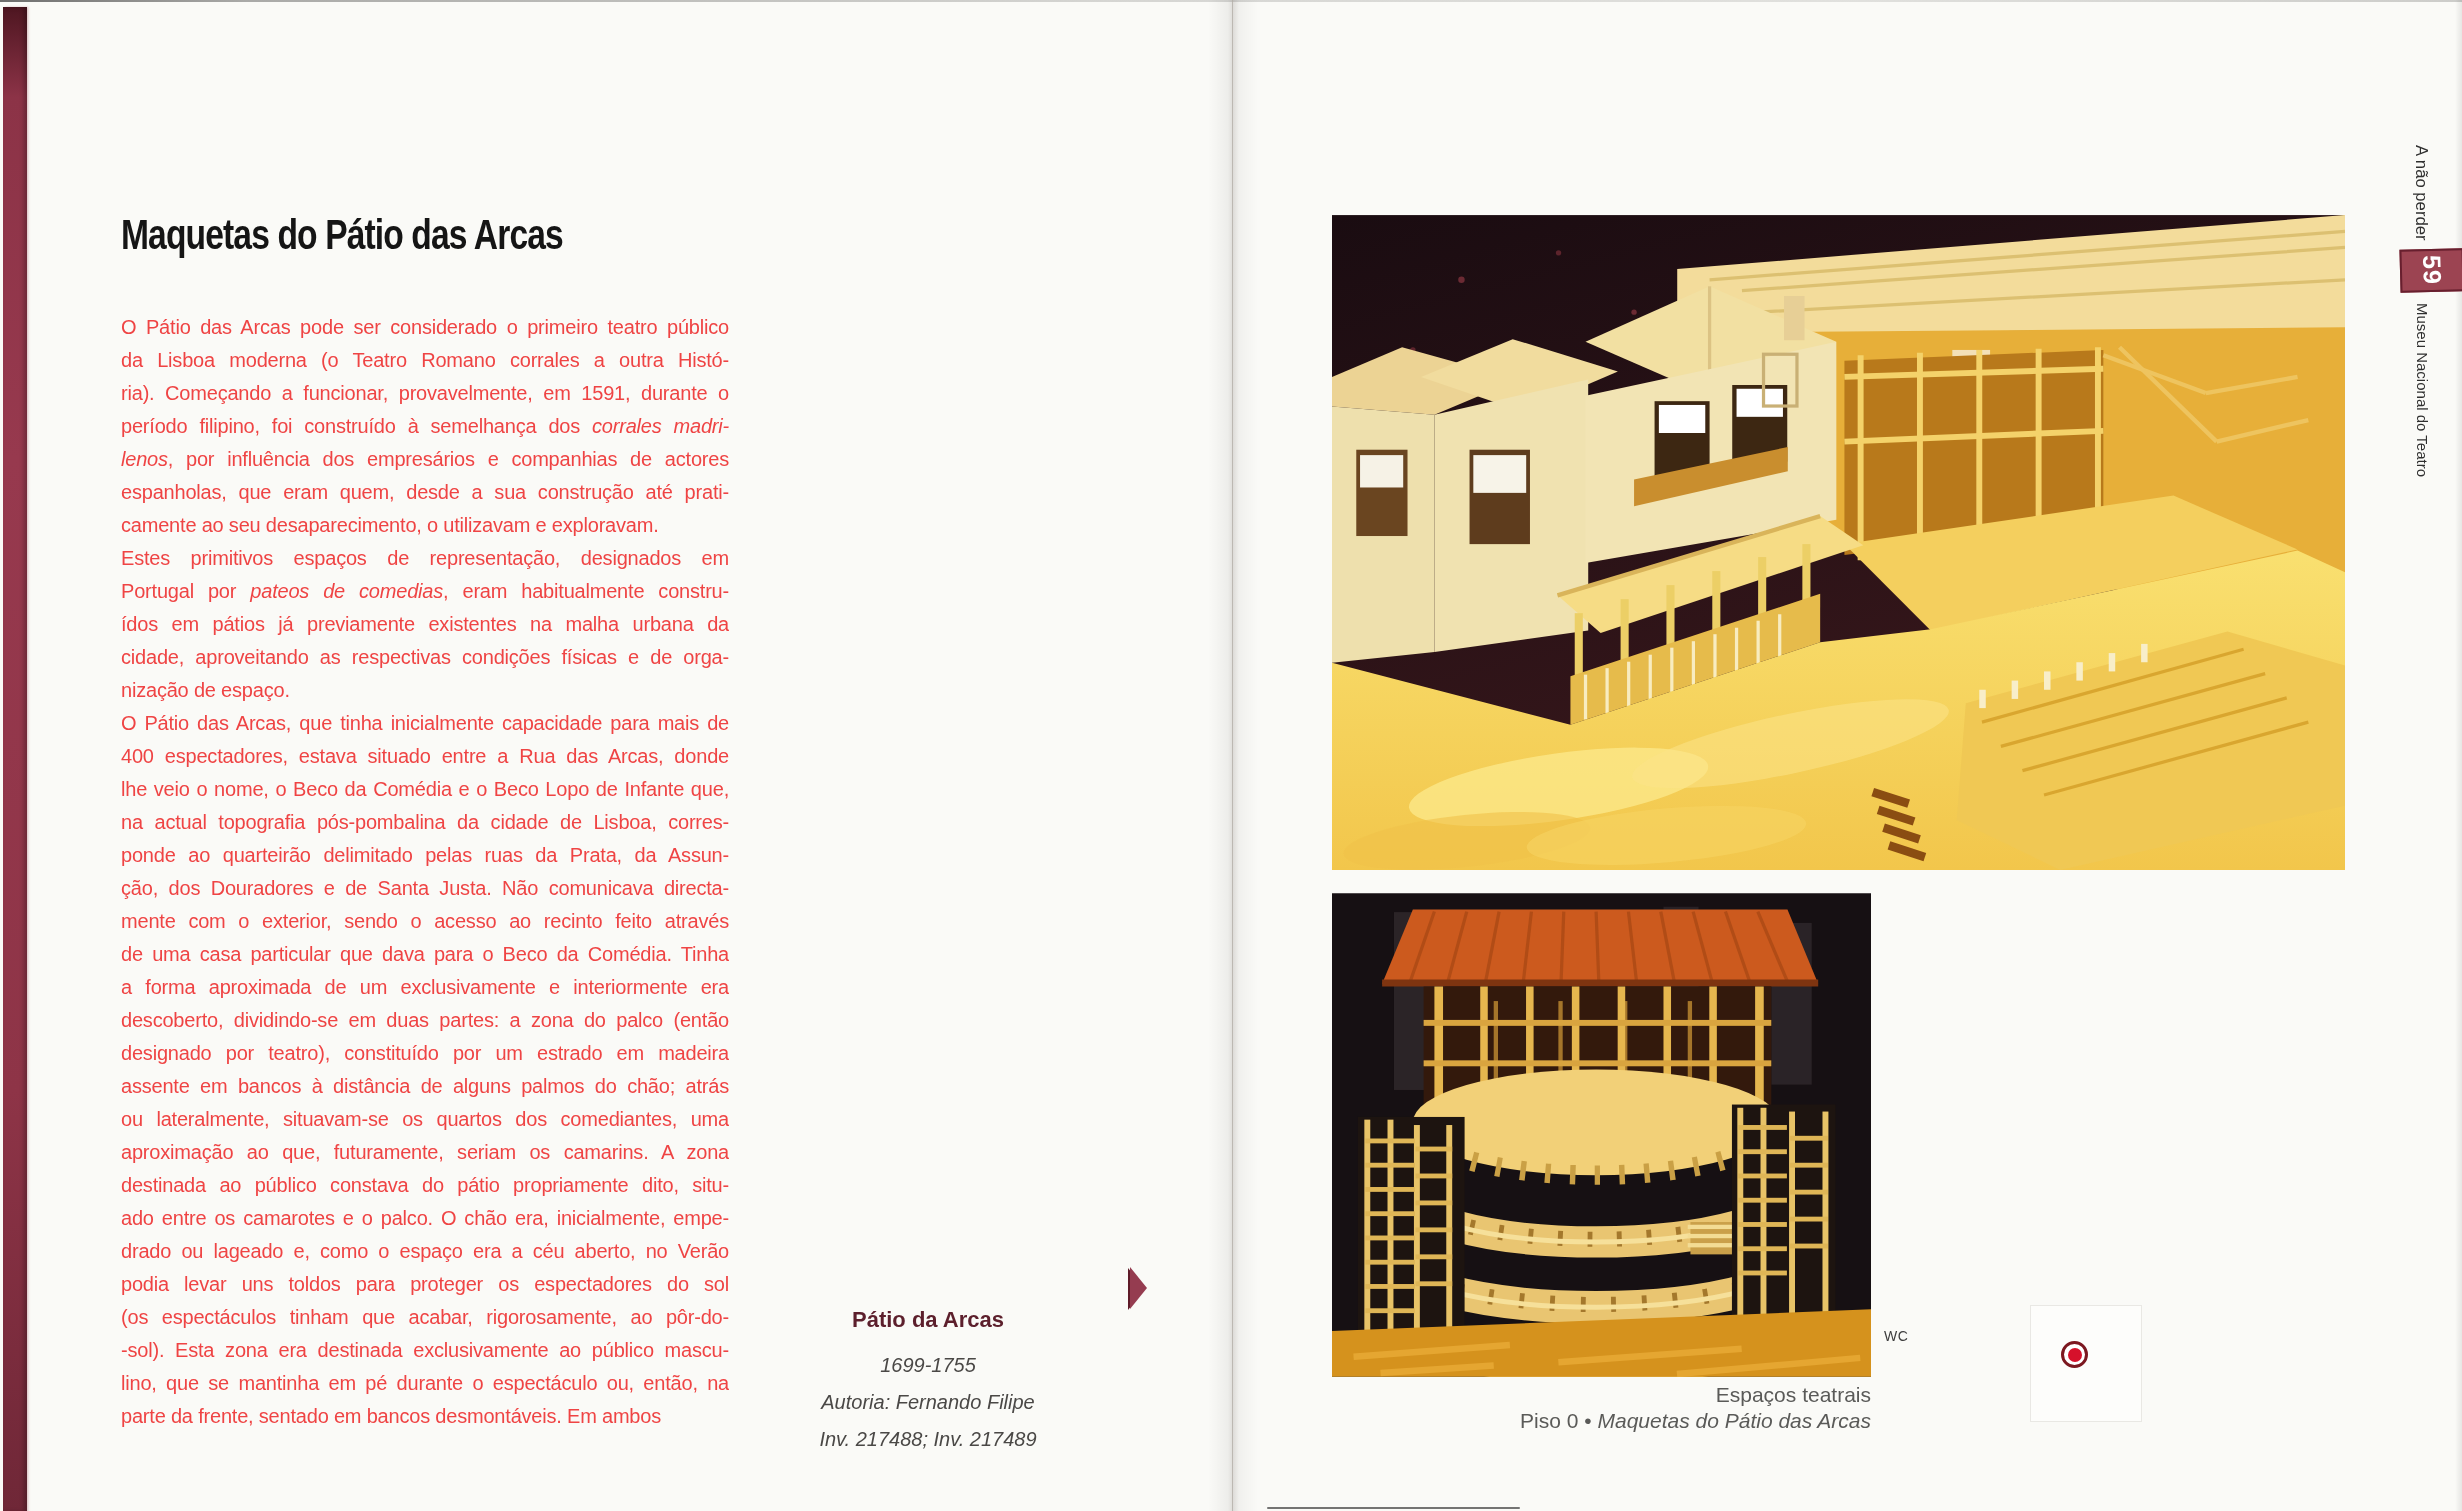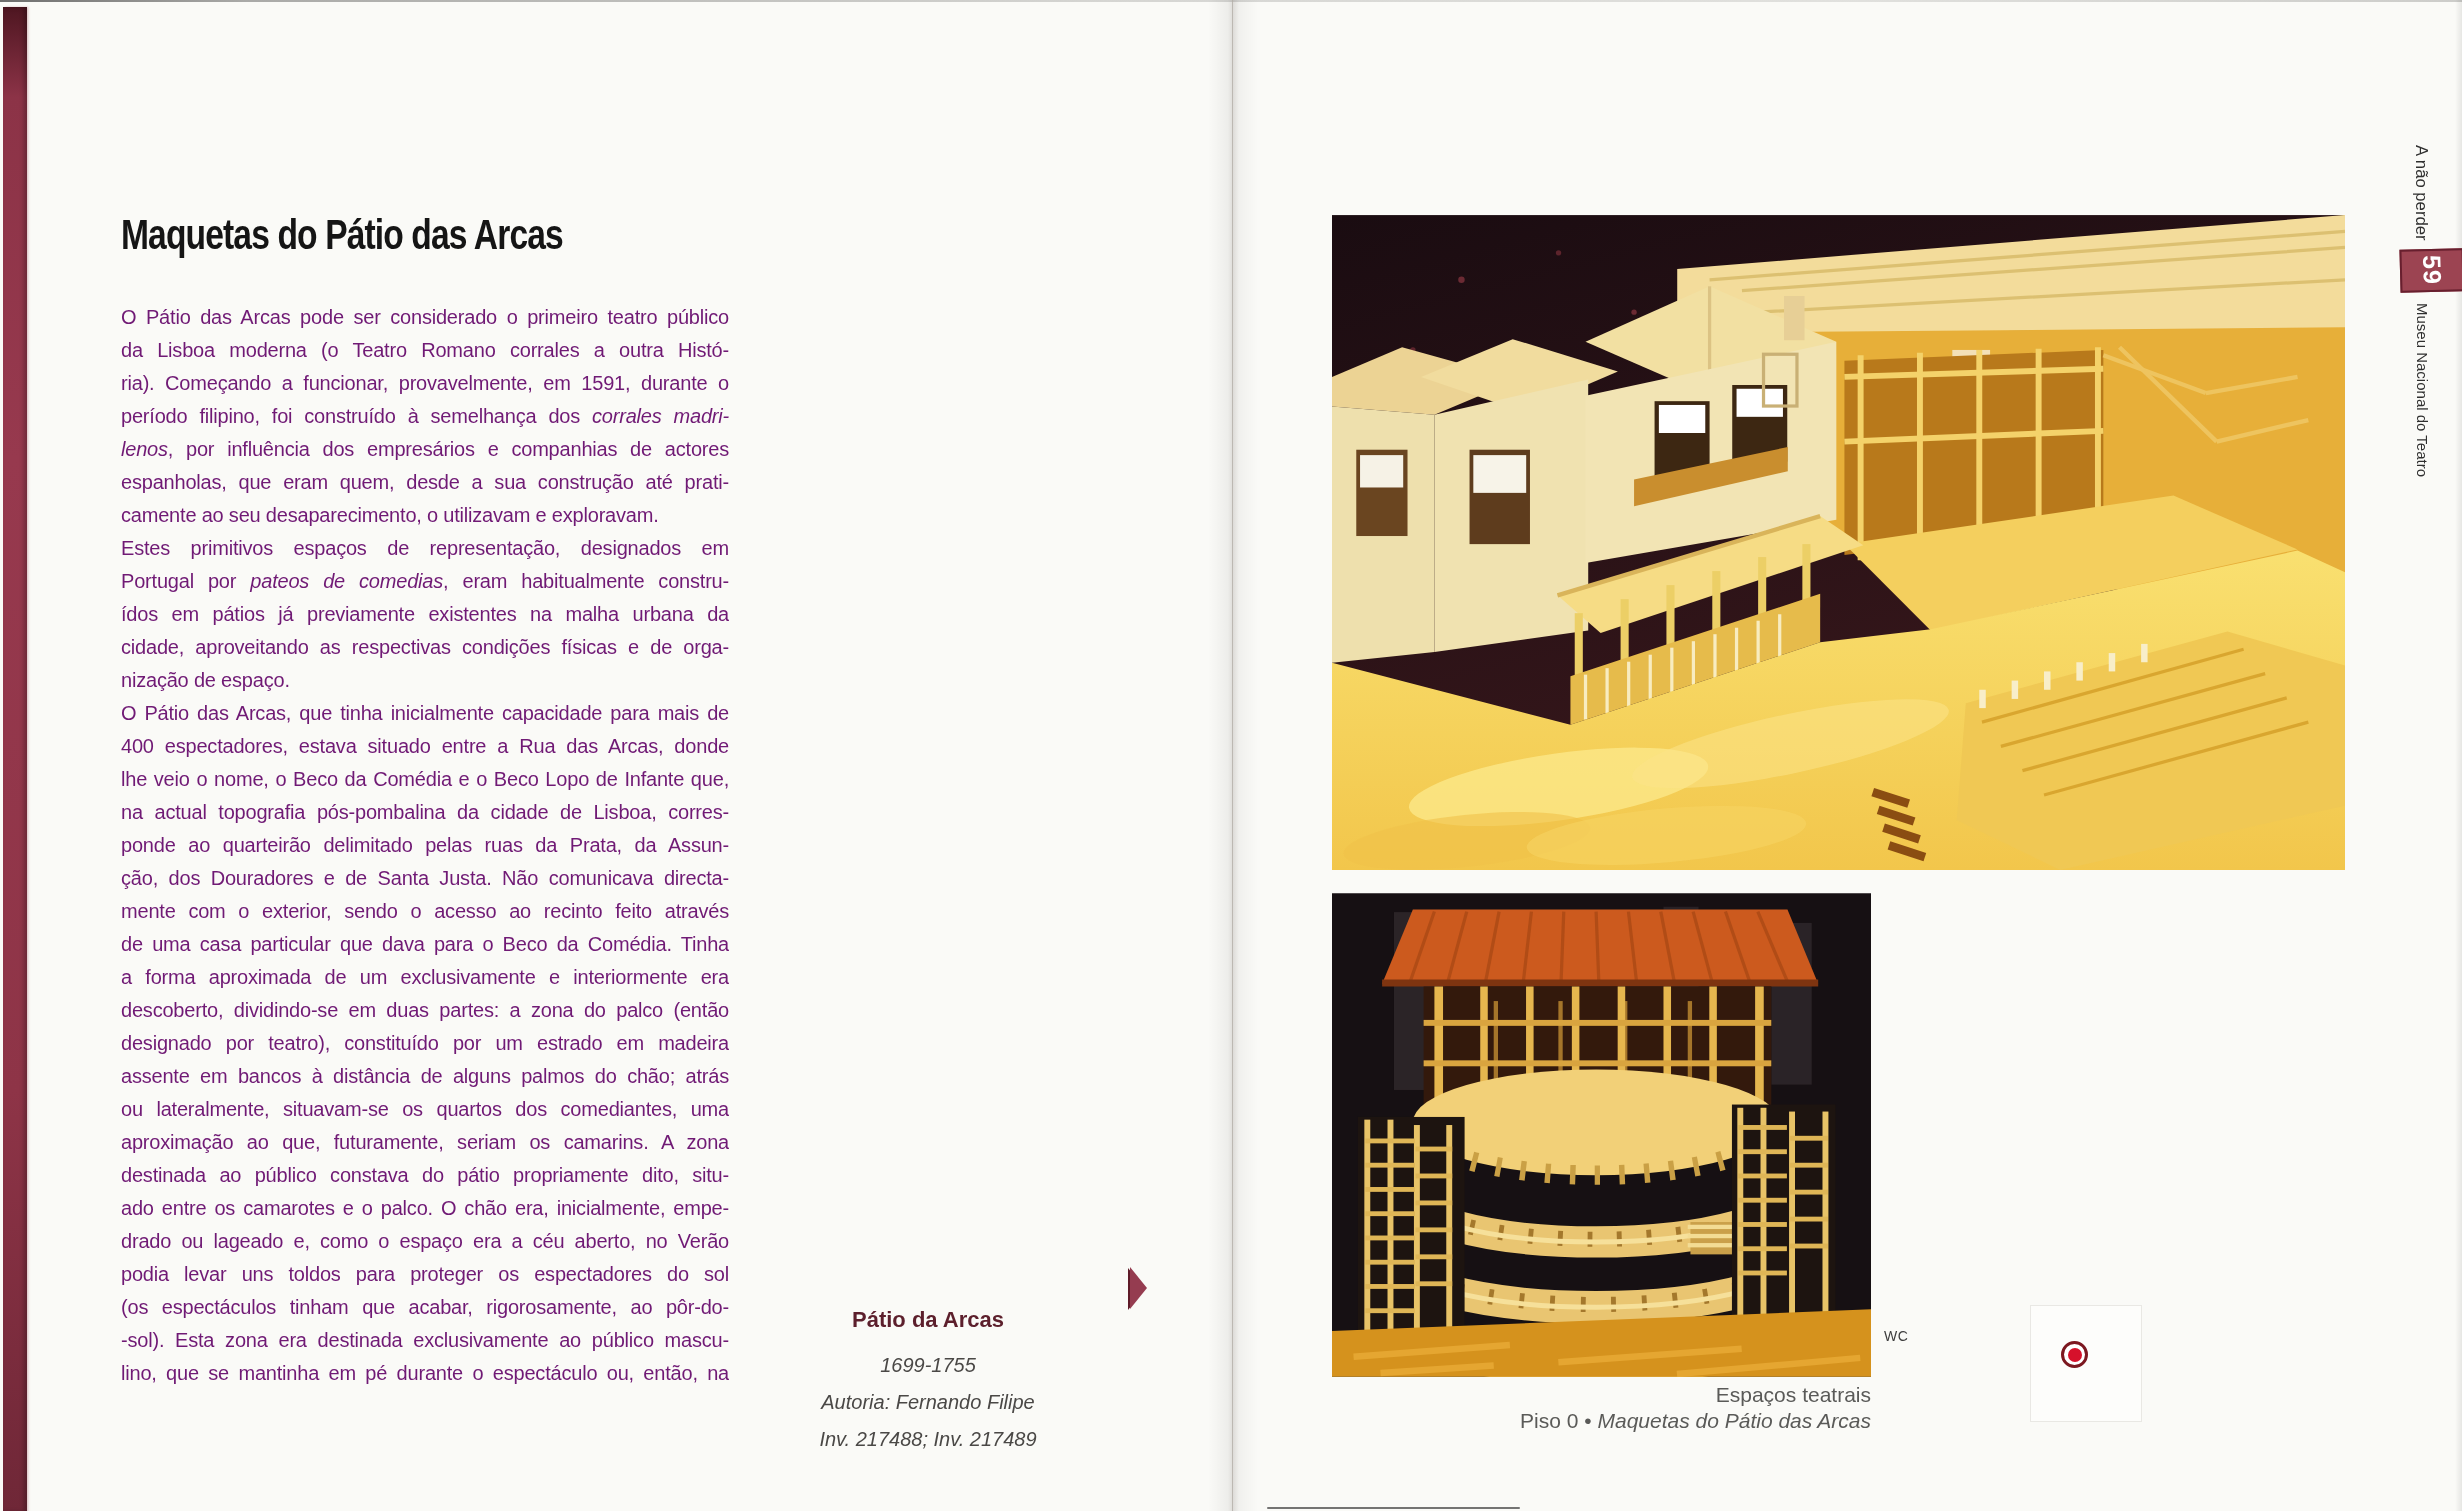--- a/index.html
+++ b/index.html
@@ -15,21 +15,21 @@
   .gutter{position:absolute;left:1208px;top:0;width:50px;height:100%;
     background:linear-gradient(90deg,rgba(0,0,0,0) 0%,rgba(0,0,0,.05) 40%,rgba(70,60,55,.16) 50%,rgba(0,0,0,.04) 62%,rgba(0,0,0,0) 100%);}
   .gutter-line{position:absolute;left:1232px;top:0;width:1.1px;height:100%;background:#b3afa8;opacity:.8;}
   .bottom-edge{position:absolute;left:1267px;top:1507px;width:253px;height:2.2px;background:#2c2c2c;opacity:.65;border-radius:1.1px;}
   .right-page-curl{position:absolute;right:0;top:0;width:7.5px;height:100%;
     background:linear-gradient(90deg,rgba(0,0,0,0),rgba(0,0,0,.08));}
 
   
   .page-title{position:absolute;left:121px;top:211px;margin:0;font-size:42px;font-weight:800;
     color:#151515;letter-spacing:-1.1px;transform:scaleX(.8);transform-origin:left top;white-space:nowrap;}
-  .body-block{position:absolute;left:121px;top:301px;width:608px;color:#701a75;
+  .body-block{position:absolute;left:121px;top:311px;width:608px;color:#ef4444;
     font-size:20px;letter-spacing:-0.2px;}
   .body-block .bline{height:33px;line-height:33px;overflow:hidden;text-align:justify;text-align-last:justify;white-space:nowrap;}
   .body-block .bline.na{text-align-last:left;}
   .body-block .em{font-style:italic;}
 
   .cap-marker{position:absolute;left:1130px;top:1267px;width:0;height:0;
     border-left:17px solid #953c50;border-top:21.6px solid transparent;border-bottom:21.6px solid transparent;
     filter:drop-shadow(-1.1px 1.1px 0 #5e1a28);}
   .cap-block{position:absolute;left:690px;top:1307px;width:476px;text-align:center;}
   .cap-title{font-size:22px;font-weight:bold;color:#5c1f2c;line-height:26px;}
@@ -101,20 +101,21 @@
       <div class="bline"><span>assente em bancos à distância de alguns palmos do chão; atrás</span></div>
       <div class="bline"><span>ou lateralmente, situavam-se os quartos dos comediantes, uma</span></div>
       <div class="bline"><span>aproximação ao que, futuramente, seriam os camarins. A zona</span></div>
       <div class="bline"><span>destinada ao público constava do pátio propriamente dito, situ-</span></div>
       <div class="bline"><span>ado entre os camarotes e o palco. O chão era, inicialmente, empe-</span></div>
       <div class="bline"><span>drado ou lageado e, como o espaço era a céu aberto, no Verão</span></div>
       <div class="bline"><span>podia levar uns toldos para proteger os espectadores do sol</span></div>
       <div class="bline"><span>(os espectáculos tinham que acabar, rigorosamente, ao pôr-do-</span></div>
       <div class="bline"><span>-sol). Esta zona era destinada exclusivamente ao público mascu-</span></div>
       <div class="bline"><span>lino, que se mantinha em pé durante o espectáculo ou, então, na</span></div>
+      <div class="bline na"><span>parte da frente, sentado em bancos desmontáveis. Em ambos</span></div>
     </div>
 
   <div class="cap-marker"></div>
   <div class="cap-block">
     <div class="cap-title">Pátio da Arcas</div>
     <div class="cap-line tight">1699-1755</div>
     <div class="cap-line">Autoria: Fernando Filipe</div>
     <div class="cap-line">Inv. 217488; Inv. 217489</div>
   </div>
 

